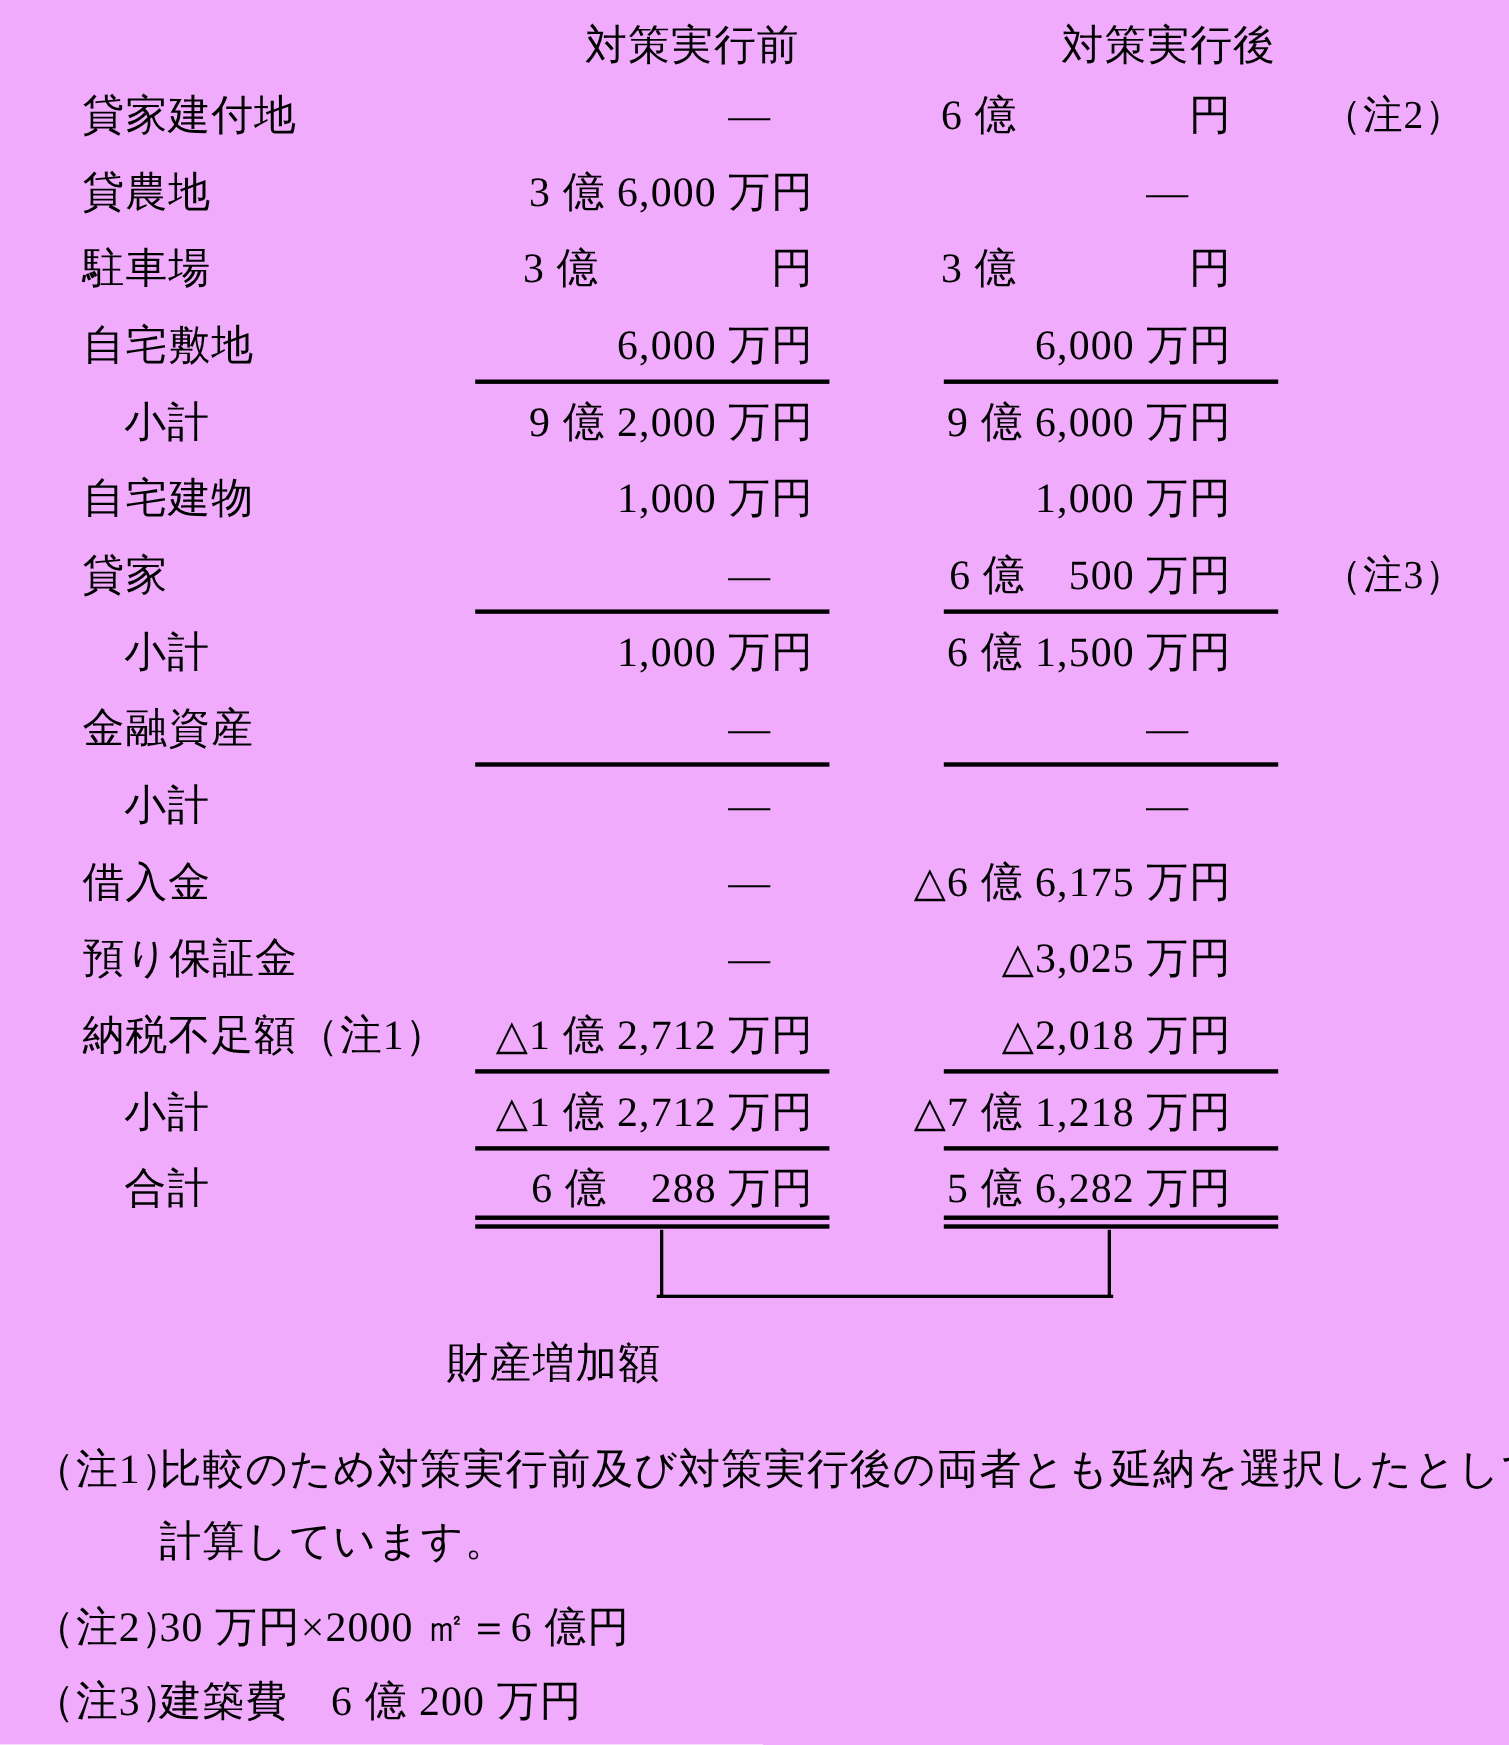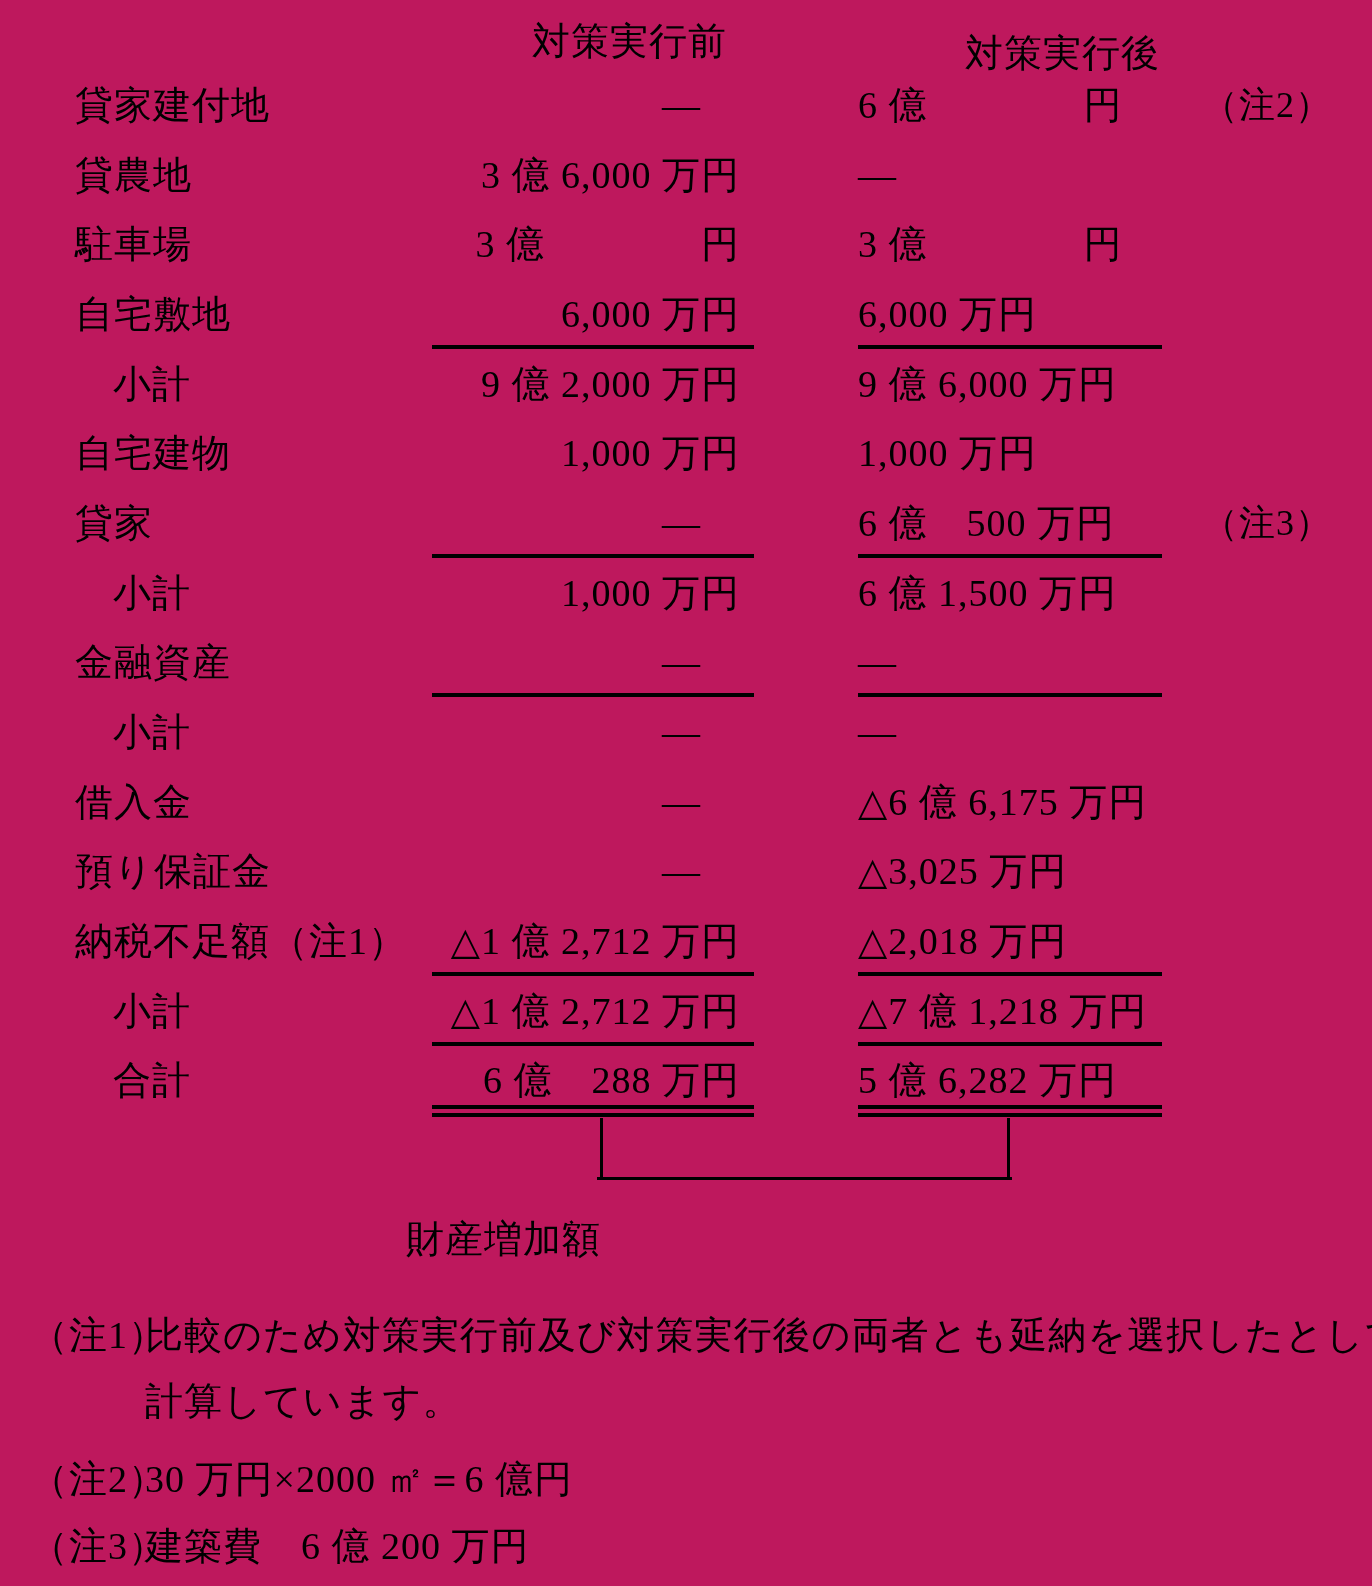--- a/index.html
+++ b/index.html
@@ -1,42 +1,42 @@
 <!DOCTYPE html>
 <html lang="ja"><head>
 <meta charset="utf-8">
 <style>
   html, body { margin: 0; padding: 0; background: #ffffff; }
   .page {
     position: relative;
     width: 1372px;
     height: 1586px;
-    background: #be185d;
+    background: #f0abfc;
     color: #000000;
     font-family: "Liberation Serif", "DejaVu Serif", serif;
     font-size: 38px;
     letter-spacing: 1px;
     overflow: hidden;
   }
   
   .col-head { position: absolute; top: 16px; white-space: pre; }
   #col-head-before { left: 532px; }
-  #col-head-after  { left: 965px; margin-top: 12px; }
+  #col-head-after  { left: 965px; }
 
   
   #rows { position: absolute; top: 70px; left: 0; width: 100%; }
   .row { position: relative; height: 69.7px; }
   .row > span {
     position: absolute; top: 50%; transform: translateY(-50%);
     white-space: pre;
   }
   .row .lbl { left: 75px; }
   .row.indent .lbl { left: 113px; }
   .row .v1 { left: 432px; width: 308px; text-align: right; }
-  .row .v2 { left: 858px; width: 290px; text-align: left; }
+  .row .v2 { left: 830px; width: 290px; text-align: right; }
   .row .note { left: 1202px; font-size: 36px; }
 
   .rule { position: absolute; }
   .rule.r1 { left: 432px; width: 322px; }
   .rule.r2 { left: 858px; width: 304px; }
   .rule.single { bottom: 0; height: 4px; background: #000; }
   .rule.double {
     bottom: -2px; height: 12px; box-sizing: border-box;
     border-top: 4px solid #000; border-bottom: 4px solid #000;
     background: transparent;

